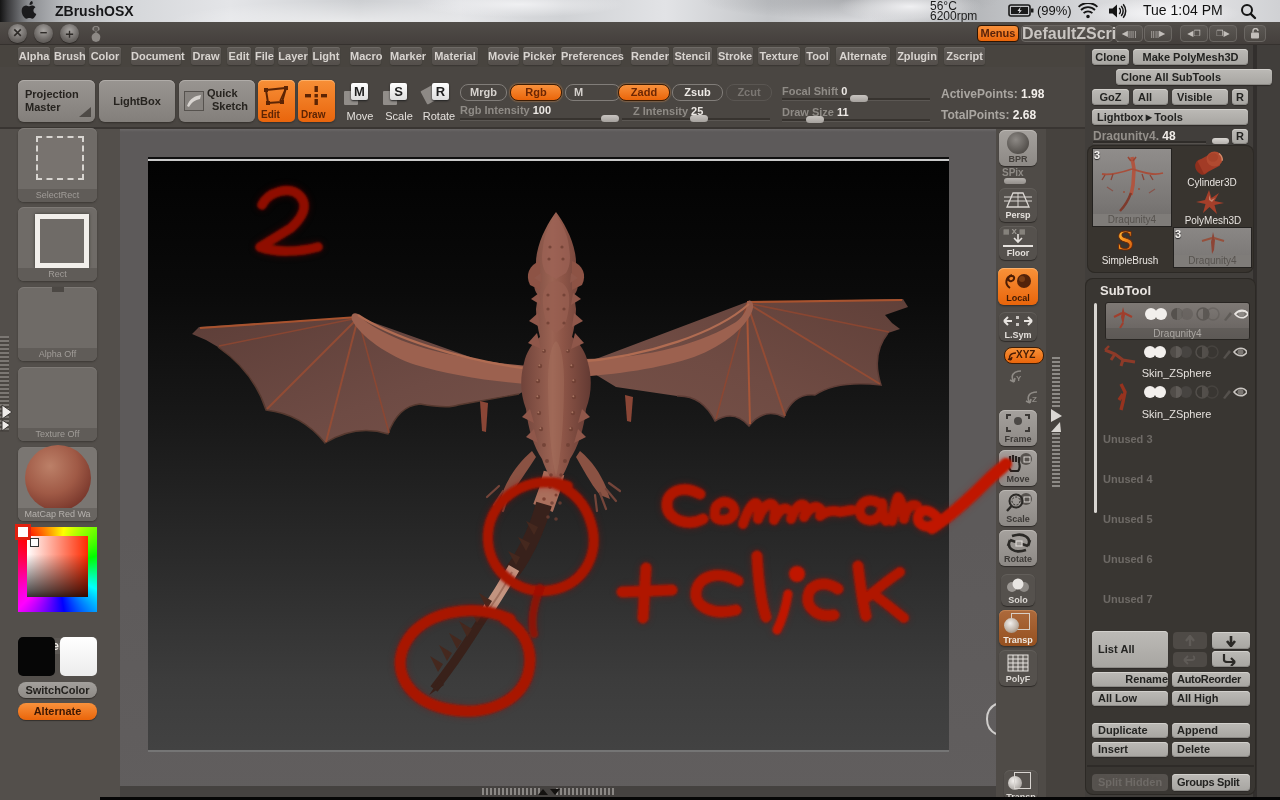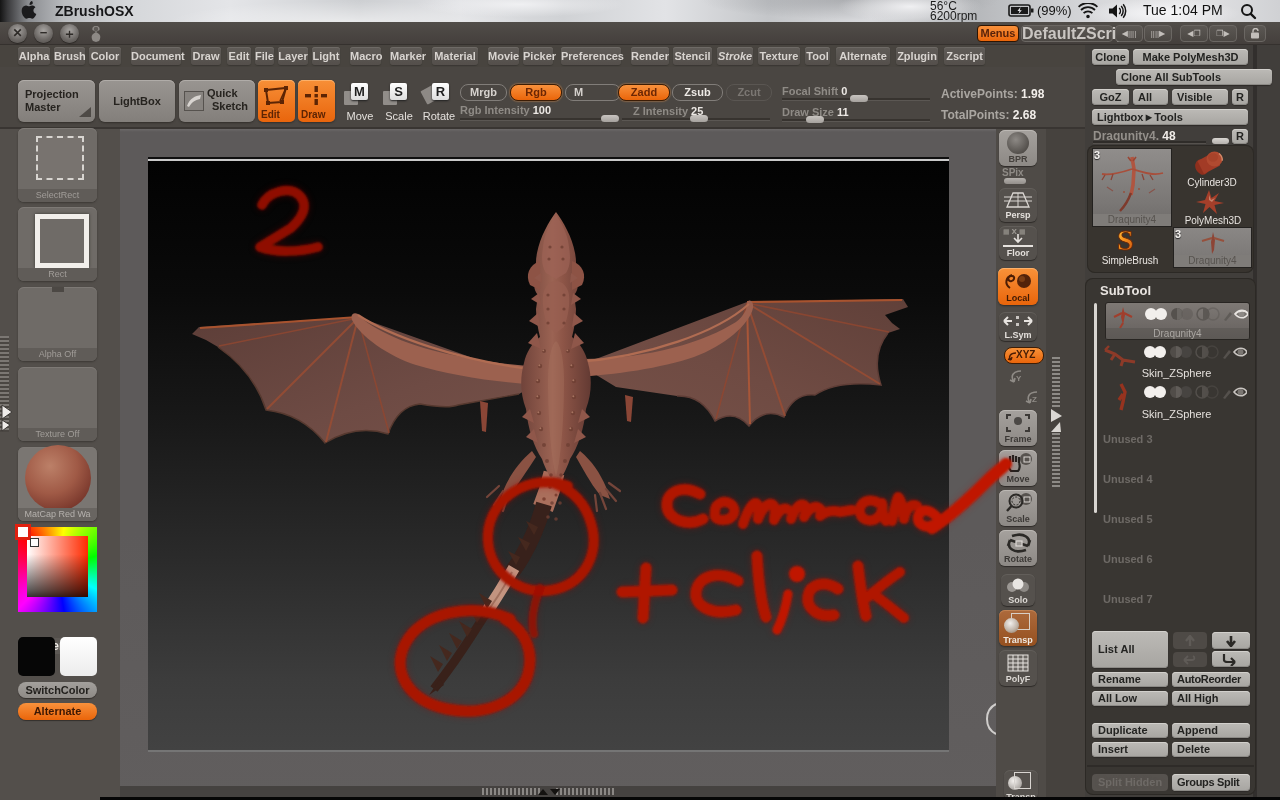--- a/index.html
+++ b/index.html
@@ -95,21 +95,21 @@
 <div class="mbtn" style="left:278px;top:47px;width:30px;">Layer</div>
 <div class="mbtn" style="left:312px;top:47px;width:28px;">Light</div>
 <div class="mbtn" style="left:350px;top:47px;width:31px;">Macro</div>
 <div class="mbtn" style="left:390px;top:47px;width:32px;">Marker</div>
 <div class="mbtn" style="left:432px;top:47px;width:46px;">Material</div>
 <div class="mbtn" style="left:488px;top:47px;width:31px;">Movie</div>
 <div class="mbtn" style="left:523px;top:47px;width:30px;">Picker</div>
 <div class="mbtn" style="left:561px;top:47px;width:60px;">Preferences</div>
 <div class="mbtn" style="left:631px;top:47px;width:38px;">Render</div>
 <div class="mbtn" style="left:673px;top:47px;width:39px;">Stencil</div>
-<div class="mbtn" style="left:717px;top:47px;width:36px;font-style:italic;">Stroke</div>
+<div class="mbtn" style="left:717px;top:47px;width:36px;">Stroke</div>
 <div class="mbtn" style="left:758px;top:47px;width:42px;">Texture</div>
 <div class="mbtn" style="left:805px;top:47px;width:25px;">Tool</div>
 <div class="mbtn" style="left:836px;top:47px;width:54px;">Alternate</div>
 <div class="mbtn" style="left:896px;top:47px;width:42px;">Zplugin</div>
 <div class="mbtn" style="left:944px;top:47px;width:41px;">Zscript</div>
 
 <div class="abs" id="shelf" style="left:0;top:67px;width:1085px;height:60px;background:#4a4642;border-bottom:2px solid #393532;box-sizing:content-box;"></div>
 <div class="gbig" style="left:18px;top:80px;width:77px;height:42px;font-size:11px;padding-top:0;line-height:13px;">
     <div style="margin:8px 0 0 7px;">Projection<br>Master</div>
     <svg class="abs" style="right:4px;bottom:5px" width="12" height="10" viewBox="0 0 12 10">
@@ -703,21 +703,21 @@
 <div class="abs" style="left:1173px;top:652px;width:34px;height:15px;background:#4e4a46;border-radius:4px;">
     <svg class="abs" style="left:10px;top:3px" width="14" height="10" viewBox="0 0 14 10">
       <path d="M1 5 L9 5 C12 5 12 2 10 1 M1 5 L5 1 M1 5 L5 9" stroke="#5f5b57" stroke-width="1.8" fill="none"></path>
     </svg>
   </div>
 <div class="rbtn" style="left:1212px;top:651px;width:38px;height:16px;">
     <svg class="abs" style="left:10px;top:2px" width="18" height="13" viewBox="0 0 18 13">
       <path d="M2 1 L2 7 C2 9 4 9 6 9 L13 9 M13 9 L9 5 M13 9 L9 13" stroke="#2b2926" stroke-width="2.2" fill="none"></path>
     </svg>
   </div>
-<div class="rbtn" style="left:1092px;top:672px;width:76px;height:15px;padding-left:6px;box-sizing:border-box;">Rename</div>
+<div class="rbtn" style="left:1092px;top:672px;width:76px;height:15px;padding-left:16px;box-sizing:border-box;text-align:right;">Rename</div>
 <div class="rbtn" style="left:1172px;top:672px;width:78px;height:15px;padding-left:5px;box-sizing:border-box;letter-spacing:-0.3px;">AutoReorder</div>
 <div class="rbtn" style="left:1092px;top:691px;width:76px;height:15px;padding-left:6px;box-sizing:border-box;">All&nbsp;Low</div>
 <div class="rbtn" style="left:1172px;top:691px;width:78px;height:15px;padding-left:5px;box-sizing:border-box;">All&nbsp;High</div>
 <div class="rbtn" style="left:1092px;top:723px;width:76px;height:15px;padding-left:6px;box-sizing:border-box;">Duplicate</div>
 <div class="rbtn" style="left:1172px;top:723px;width:78px;height:15px;padding-left:5px;box-sizing:border-box;">Append</div>
 <div class="rbtn" style="left:1092px;top:742px;width:76px;height:15px;padding-left:6px;box-sizing:border-box;">Insert</div>
 <div class="rbtn" style="left:1172px;top:742px;width:78px;height:15px;padding-left:5px;box-sizing:border-box;">Delete</div>
 <div class="abs" style="left:1087px;top:765px;width:167px;height:2px;background:#2e2b28;"></div>
 <div class="abs" style="left:1092px;top:774px;width:76px;height:17px;background:#56524e;border-radius:4px;color:#6e6a66;font-size:11px;font-weight:bold;line-height:17px;padding-left:6px;box-sizing:border-box;text-shadow:0 0 3px #56524e;filter:blur(0.7px);">Split Hidden</div>
 <div class="rbtn" style="left:1172px;top:774px;width:78px;height:17px;line-height:17px;padding-left:5px;box-sizing:border-box;letter-spacing:-0.3px;">Groups&nbsp;Split</div>

